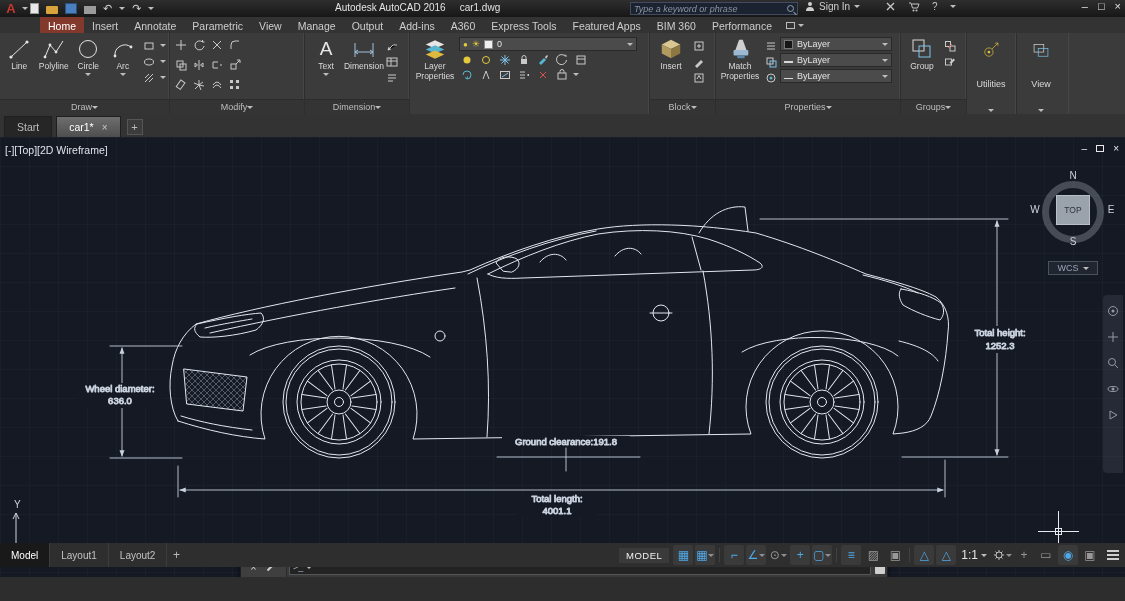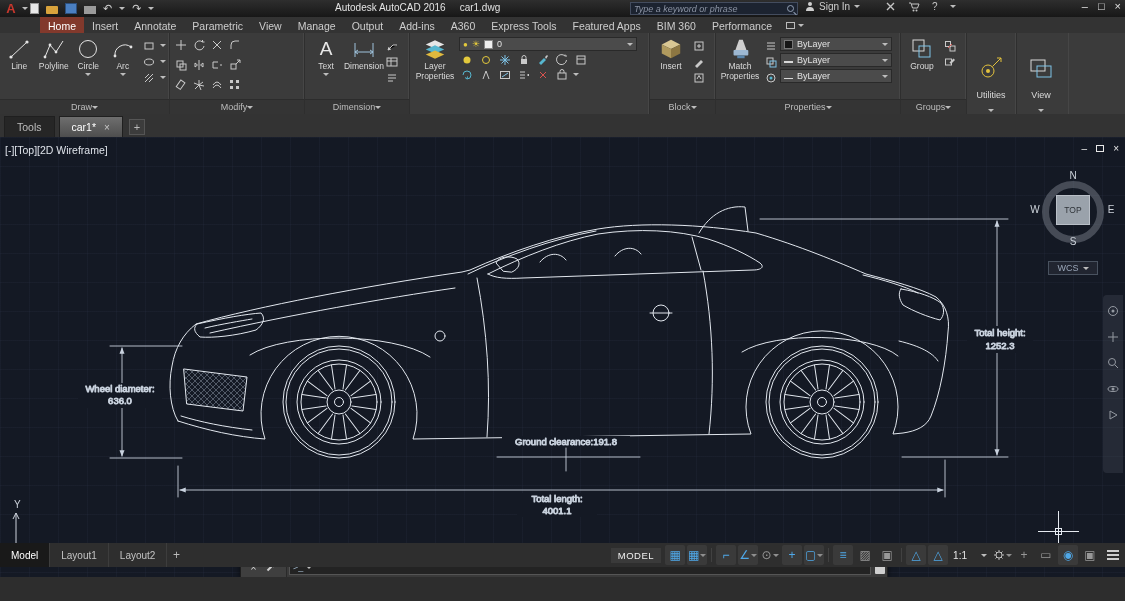--- a/index.html
+++ b/index.html
@@ -60,21 +60,21 @@
 .srow{display:flex;align-items:center;gap:4px}
 .si{width:15px;height:13px;display:flex;align-items:center;justify-content:center}
 .si svg{width:12px;height:12px}
 .mgrid{display:grid;grid-template-columns:repeat(4,17px);grid-auto-rows:19px;padding-top:3px;gap:1px}
 .combo{display:flex;align-items:center;height:14px;background:#4b4b4b;border:1px solid #292929;
   color:#e2e2e2;font-size:9px;padding:0 3px;gap:4px}
 .combo .cd{margin-left:auto}
 .sw{width:9px;height:9px;display:inline-block}
 .lcol{display:flex;flex-direction:column;gap:2px;padding-top:2px}
 .tallbtn{width:48px;height:79px;display:flex;flex-direction:column;align-items:center;
-  justify-content:flex-end;padding-top:8px;gap:9px;font-size:9px;color:#dadada}
+  justify-content:flex-end;padding-top:8px;gap:20px;font-size:9px;color:#dadada}
 .tallbtn svg{width:26px;height:26px}
 
 
 .filetabs{position:absolute;left:0;top:114px;width:1125px;height:23px;background:#333;
   display:flex;align-items:flex-end;font-size:10.5px}
 .ftab{height:21px;display:flex;align-items:center;padding:0 12px;gap:8px;
   background:#262626;color:#bdbdbd;border:1px solid #1f1f1f;border-bottom:0;margin-left:4px}
 .ftab.active{background:linear-gradient(#6e6e6e,#4e4e4e);color:#fff}
 .ftab .x{color:#c9c9c9;font-size:10px}
 .addtab{width:16px;height:16px;margin-left:6px;margin-bottom:2px;border:1px solid #555;
@@ -126,21 +126,21 @@
 .ltab{height:24px;display:flex;align-items:center;padding:0 11px;border-right:1px solid #3d3d3d}
 .ltab.active{background:#191919;color:#fff}
 .laddr{width:18px;text-align:center;color:#bbb;font-size:12px}
 .statusbar{margin-left:auto;display:flex;align-items:center;height:24px}
 .sic{width:20px;height:20px;display:flex;align-items:center;justify-content:center;
   font-size:12px;margin:0 1px;border-radius:2px}
 .sic.on{color:#4fa8e8;background:#3a3a3a}
 .sic.off{color:#989898}
 .sic .cd{border-top-color:#8f8f8f;margin-left:1px}
 .modelbtn{padding:2px 7px;background:#3a3a3a;color:#f0f0f0;font-size:9.5px;letter-spacing:.5px;margin-right:3px}
-.scalechip{display:flex;align-items:center;gap:14px;color:#e6e6e6;font-size:10px;padding:0 4px}
+.scalechip{display:flex;align-items:center;gap:3px;color:#e6e6e6;font-size:12px;padding:0 4px}
 .hamb{width:12px;height:10px;border-top:2px solid #cfcfcf;border-bottom:2px solid #cfcfcf;position:relative;margin:0 6px}
 .hamb:after{content:"";position:absolute;left:0;top:2px;width:12px;height:2px;background:#cfcfcf}
 .ssep{width:1px;height:14px;background:#414141;margin:0 3px}
 </style>
 </head>
 <body>
 
 <div class="app">
 
   <div class="titlebar">
@@ -631,21 +631,21 @@
             <rect x="9" y="11" width="14" height="11" stroke="#7fc4e8" fill="none"></rect>
           </svg>
         <span>View</span>
         <span class="cd"></span>
       </div>
     </div>
   </div>
 
   <div class="filetabs">
     <div class="ftab">
-        <span>Tools</span>
+        <span>Start</span>
       </div>
     <div class="ftab active">
       <span>car1*</span>
       <span class="x">×</span>
     </div>
     <div class="addtab">+</div>
   </div>
 
   <div class="canvas">
 

